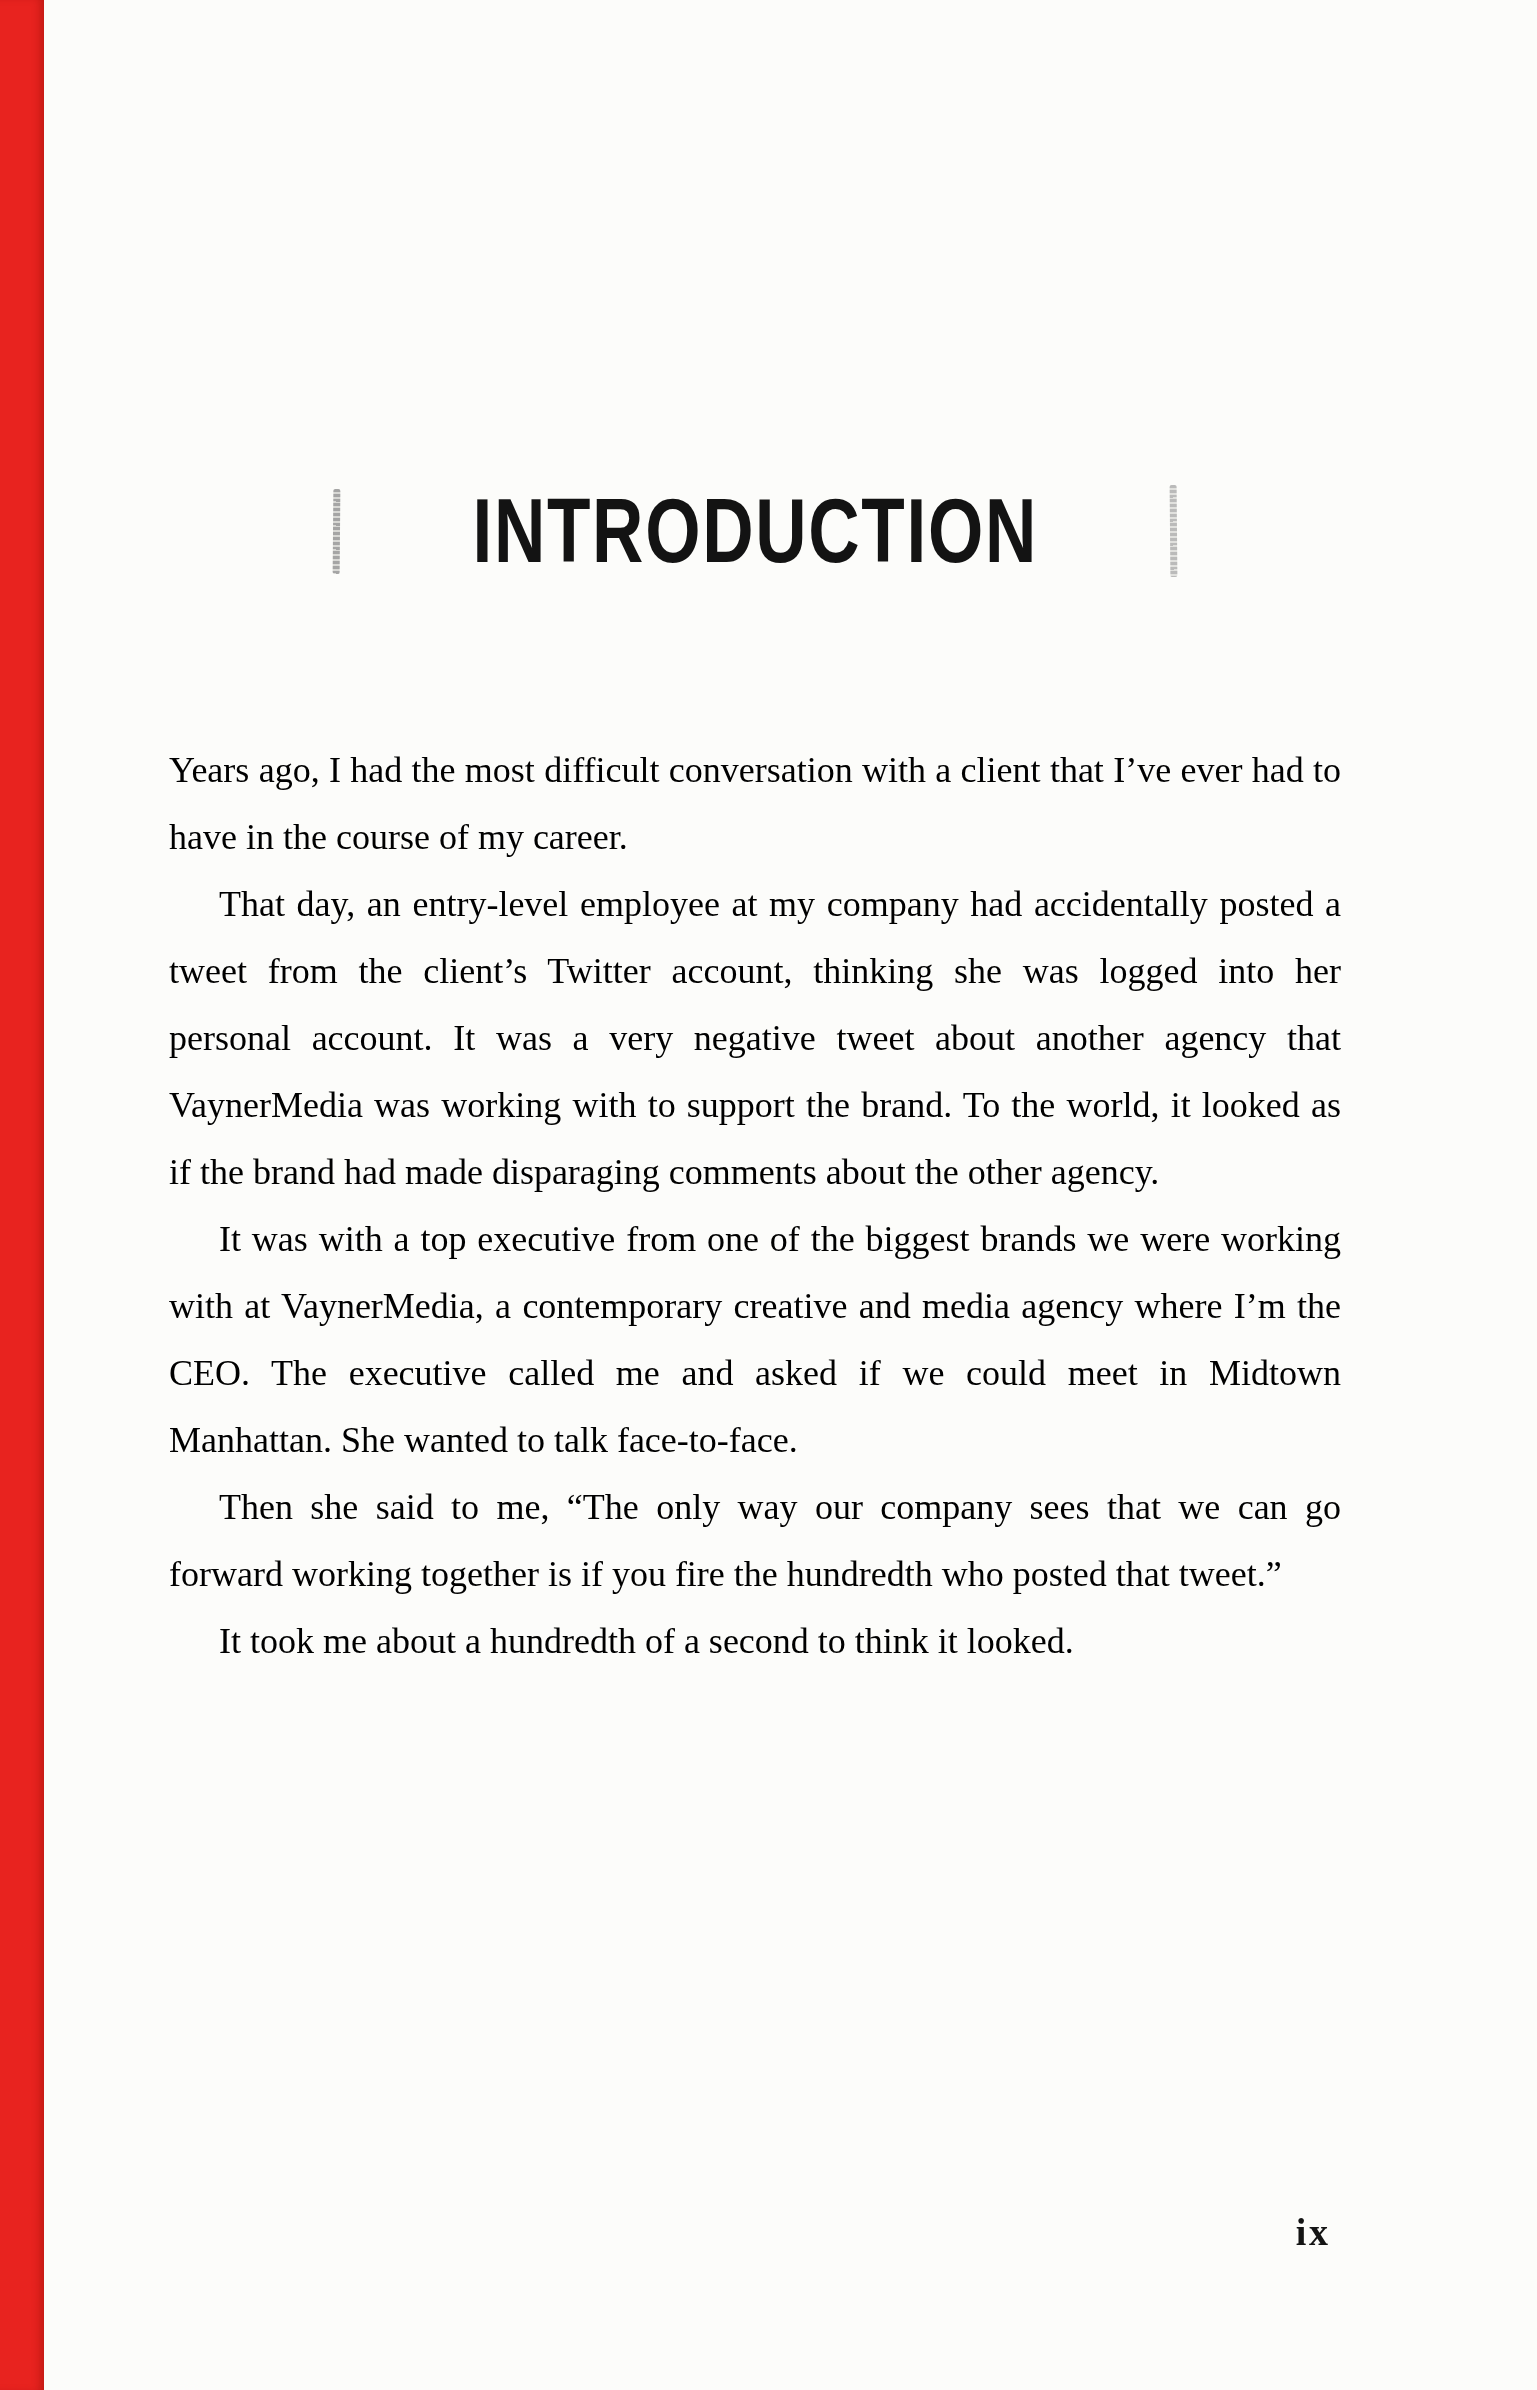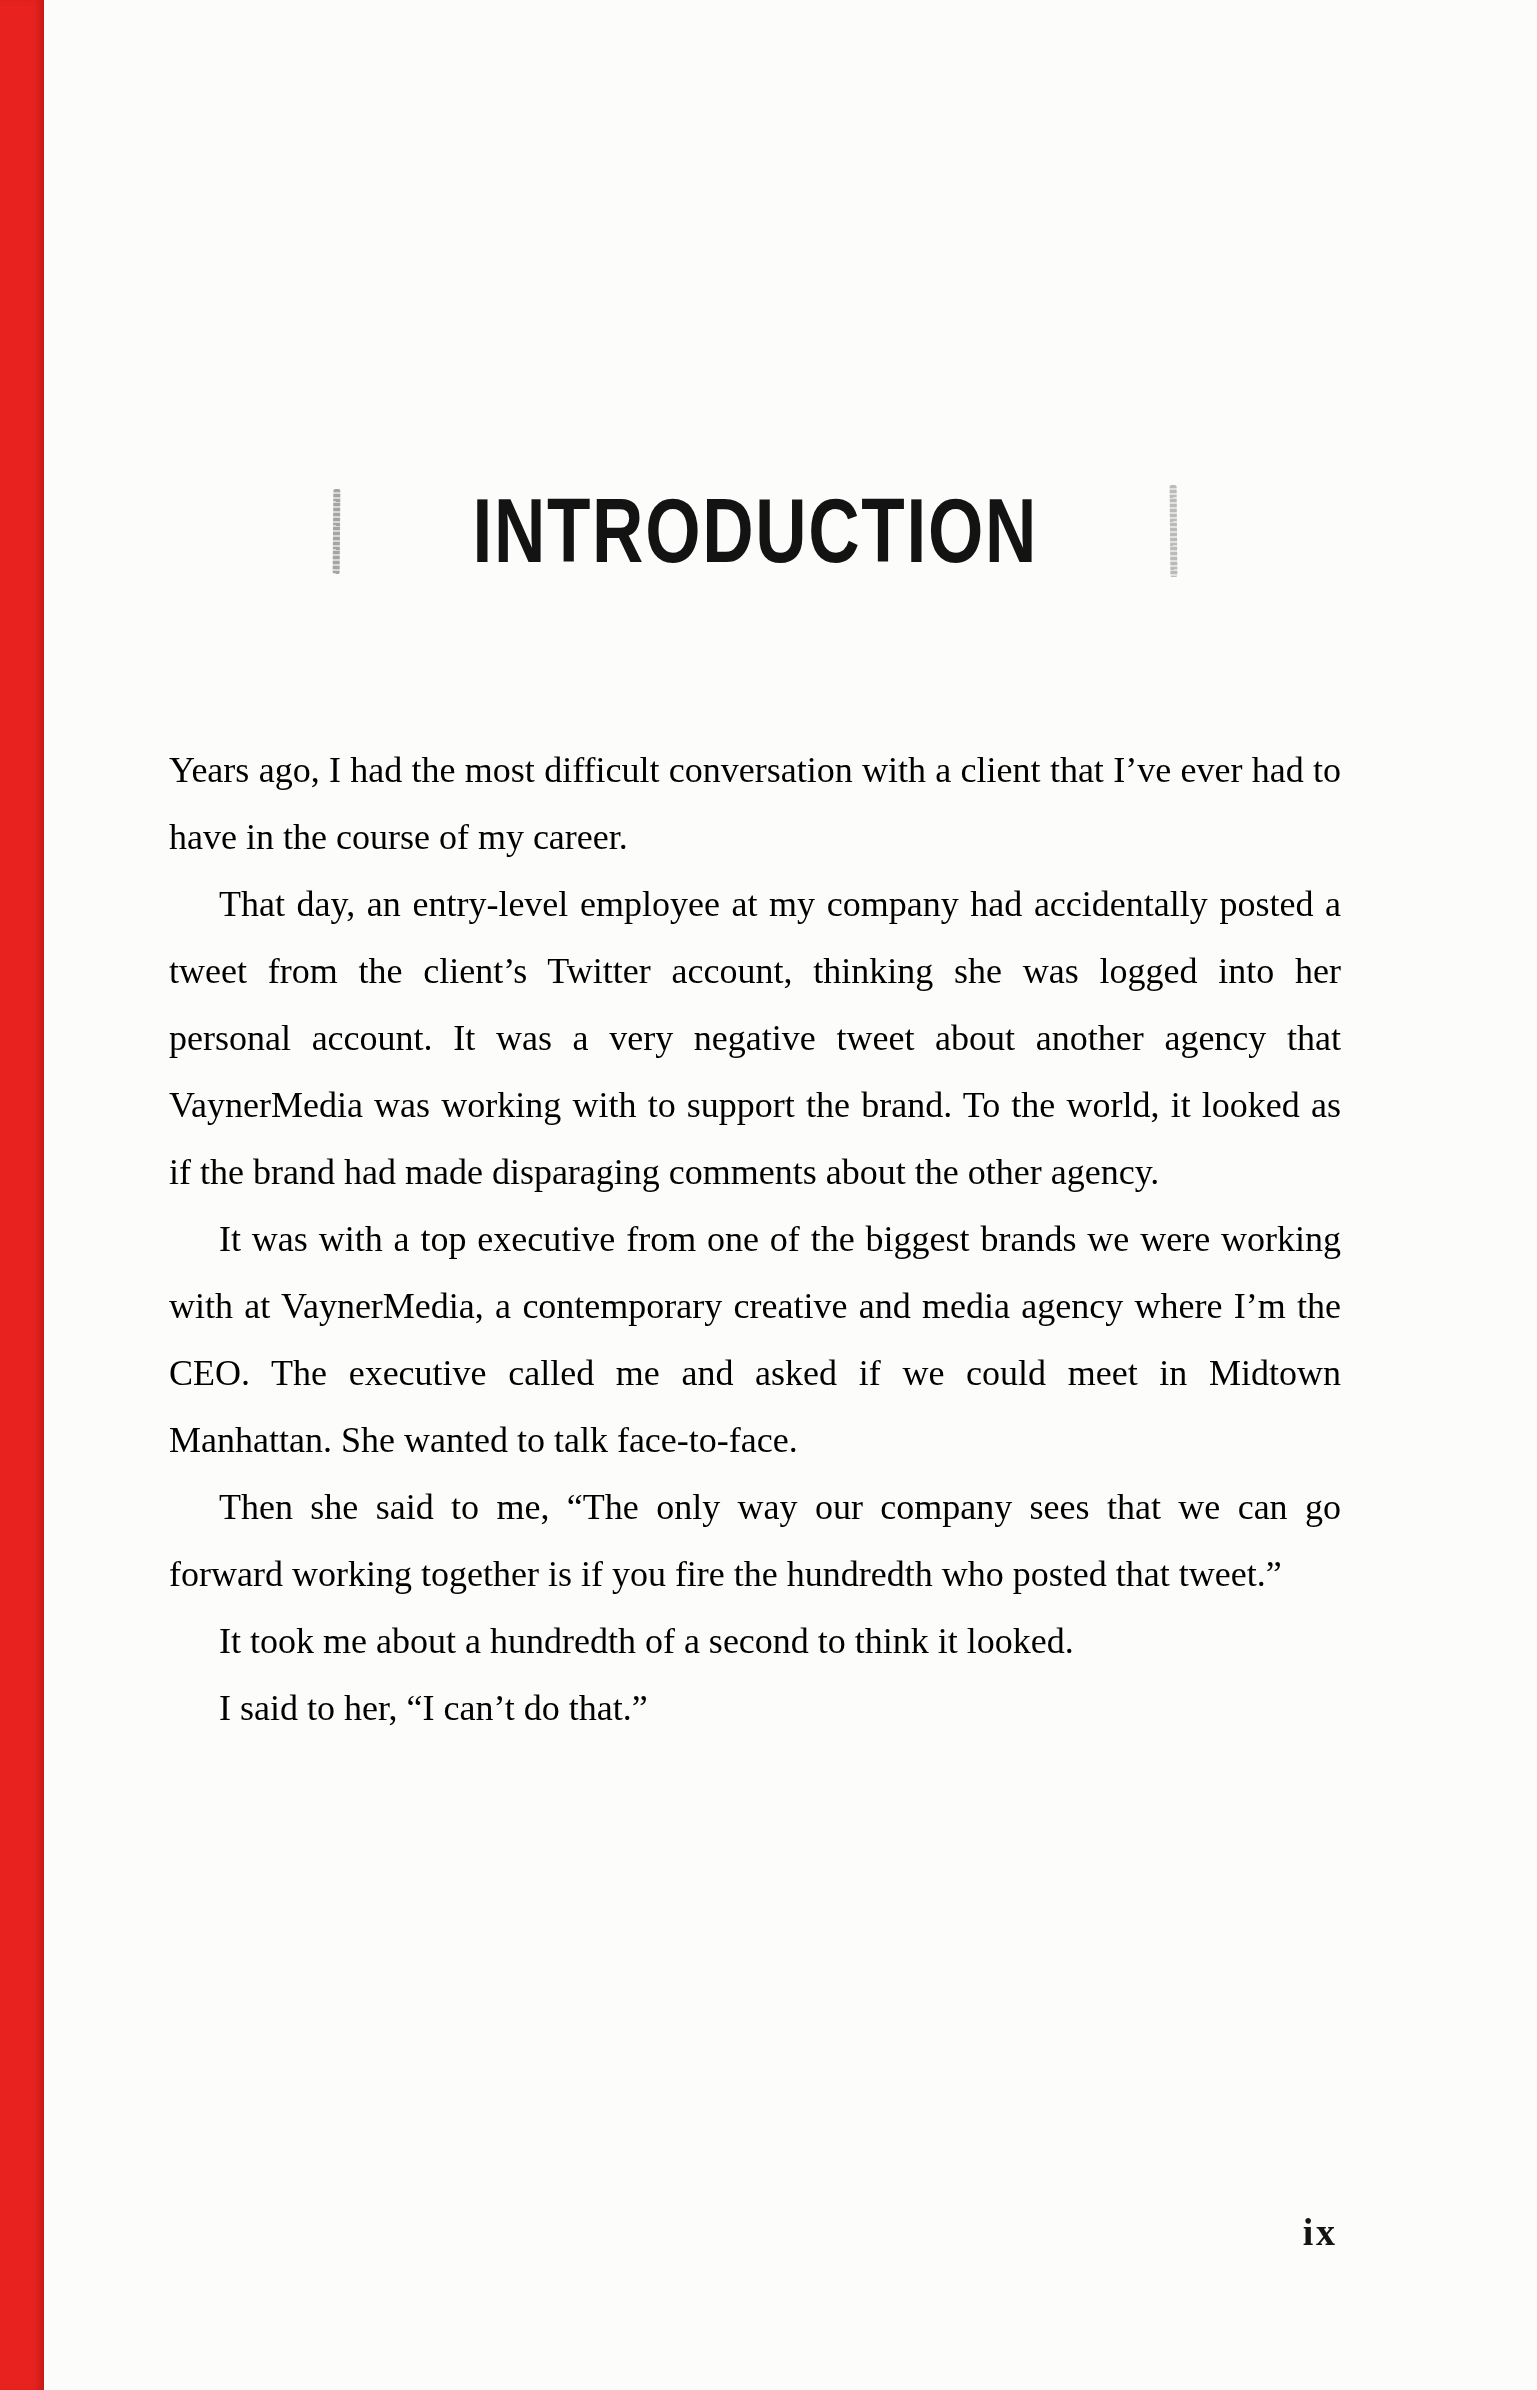--- a/index.html
+++ b/index.html
@@ -77,21 +77,21 @@
     line-height: 67px;
     text-align: justify;
     color: #000000;
   }
   .body-text p.indent {
     text-indent: 50px;
   }
   .page-number {
     position: absolute;
     top: 2210px;
-    left: 185px;
+    left: 178px;
     width: 1153px;
     text-align: right;
     font-family: "Liberation Serif", serif;
     font-weight: bold;
     font-size: 38px;
     letter-spacing: 2.9px;
     color: #141414;
   }
 </style>
 </head>
@@ -108,21 +108,20 @@
       <div class="chapter-title">INTRODUCTION</div>
       <div class="ornament ornament-right"></div>
     </div>
 
     <div class="body-text">
       <p>Years ago, I had the most difficult conversation with a client that I’ve ever had to have in the course of my career.</p>
       <p class="indent">That day, an entry-level employee at my company had accidentally posted a tweet from the client’s Twitter account, thinking she was logged into her personal account. It was a very negative tweet about another agency that VaynerMedia was working with to support the brand. To the world, it looked as if the brand had made disparaging comments about the other agency.</p>
       <p class="indent">It was with a top executive from one of the biggest brands we were working with at VaynerMedia, a contemporary creative and media agency where I’m the CEO. The executive called me and asked if we could meet in Midtown Manhattan. She wanted to talk face-to-face.</p>
       <p class="indent">Then she said to me, “The only way our company sees that we can go forward working together is if you fire the hundredth who posted that tweet.”</p>
       <p class="indent">It took me about a hundredth of a second to think it looked.</p>
-      <p class="indent">I said to her, “I can’t do that.”</p>
     </div>
 
   </div>
 
   <div class="page-number">ix</div>
 
 </div>
 
 
 </body></html>

